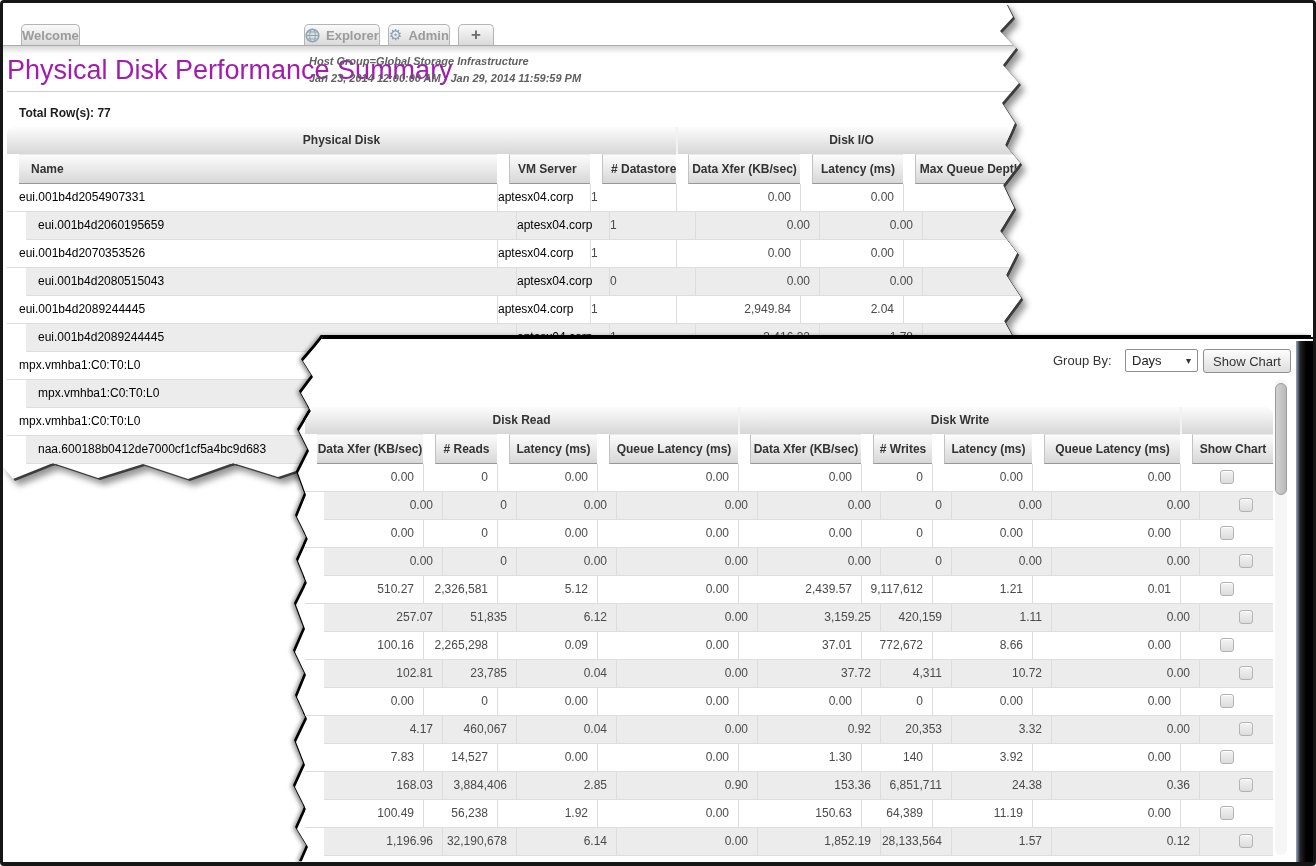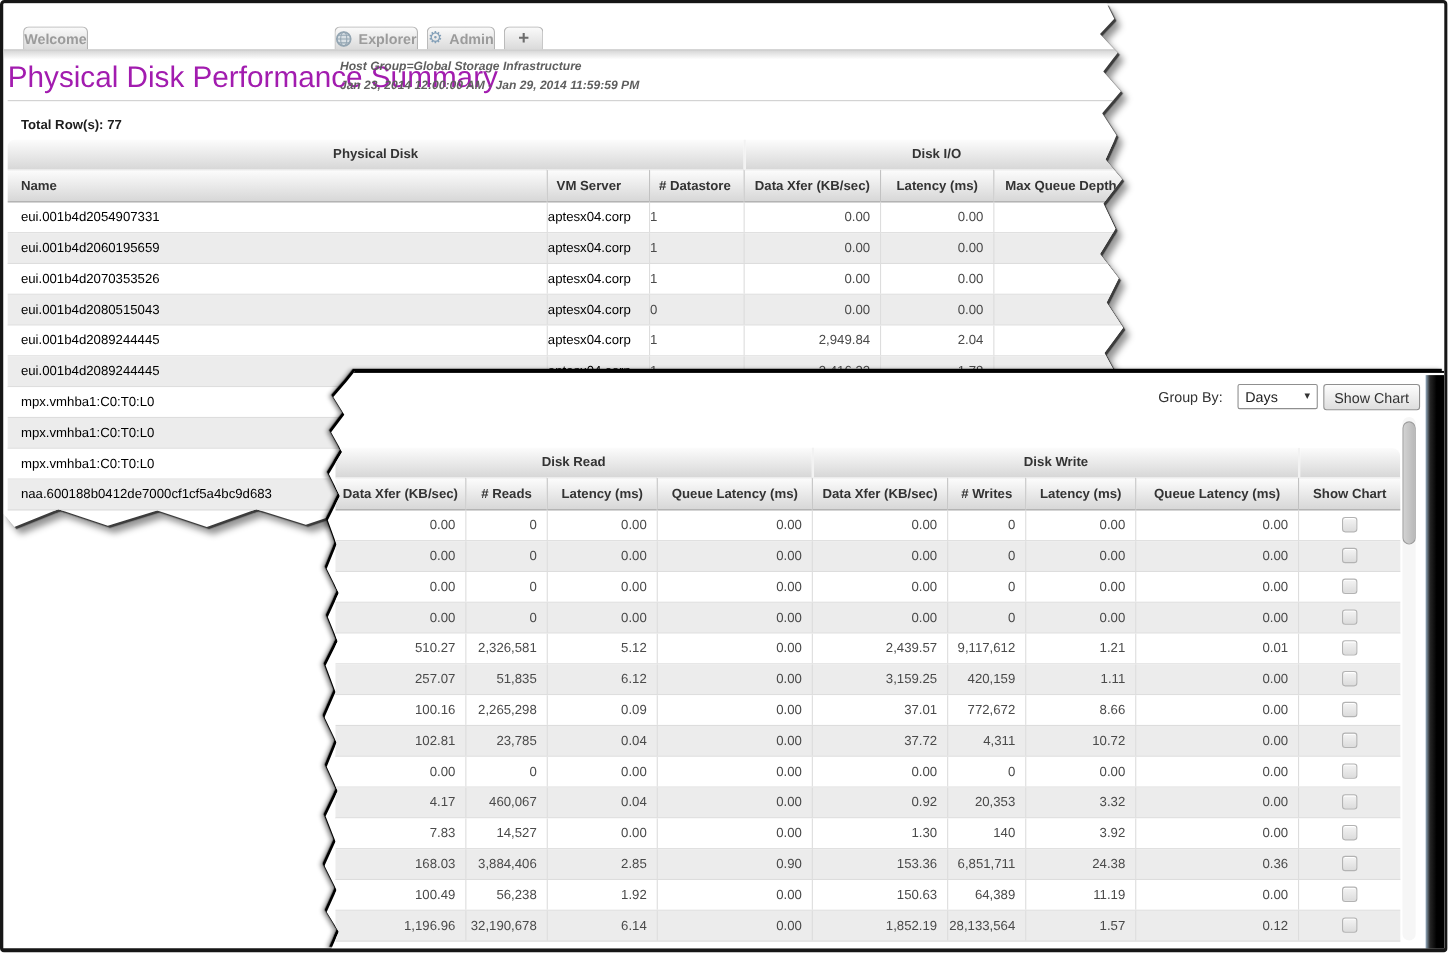--- a/index.html
+++ b/index.html
@@ -36,26 +36,26 @@
   
   .page-title { position: absolute; left: 4px; top: 52px; font-size: 27px; color: #a21caf; white-space: nowrap; }
   .subhead { position: absolute; left: 306px; top: 50px; font-size: 11px; font-weight: bold; font-style: italic; color: #5f5f5f; line-height: 17px; white-space: nowrap; }
   .hdr-divider { position: absolute; left: 4px; top: 88px; width: 1010px; height: 1px; background: #cfcfcf; }
   .total-rows { position: absolute; left: 16px; top: 103px; font-size: 12px; font-weight: bold; color: #1d1d1d; }
 
   
   .ghead-cell, .chead-cell { background: linear-gradient(#fcfcfc, #d7d7d7); font-size: 12px; font-weight: bold;
                              color: #333; border-left: 1px solid #c2c2c2; }
   .ghead-cell { line-height: 27px; text-align: center; border-left: 2px solid #f2f2f2; }
-  .chead-cell { line-height: 28px; border-bottom: 1px solid #979797; border-top: 1px solid #e9e9e9; white-space: nowrap; overflow: hidden; }
+  .chead-cell { line-height: 28px; border-bottom: 1px solid #979797; border-top: 1px solid #e9e9e9; white-space: nowrap; overflow: hidden; margin-left: 12px; }
   .cell { font-size: 12px; color: #4a4a4a; line-height: 27px; border-left: 1px solid #ddd; white-space: nowrap; overflow: hidden; }
   .num { text-align: right; padding-right: 9px; }
   .link { color: #000000; }
   .row { border-bottom: 1px solid #ddd; background: #fff; }
-  .row.alt { background: #ececec; }
+  .row.alt { background: #ececec; margin-left: 19px; }
 
   
   .pd-table { position: absolute; left: 4px; top: 124px; width: 1018px; }
   .pd-grid { display: grid; grid-template-columns: 490px 93px 86px 124px 103px 122px; }
   .pd-ghead .g1 { grid-column: 1/4; border-left: none; border-radius: 6px 0 0 0; }
   .pd-ghead .g2 { grid-column: 4/7; }
   .pd-table .chead-cell:first-child, .pd-table .cell:first-child { border-left: none; }
   .pd-table .cell:first-child, .pd-table .chead-cell:first-child { padding-left: 12px; }
   .pd-table .chead-cell { padding-left: 8px; }
   .pd-table .chead-cell.ctr { text-align: center; padding-left: 0; }

